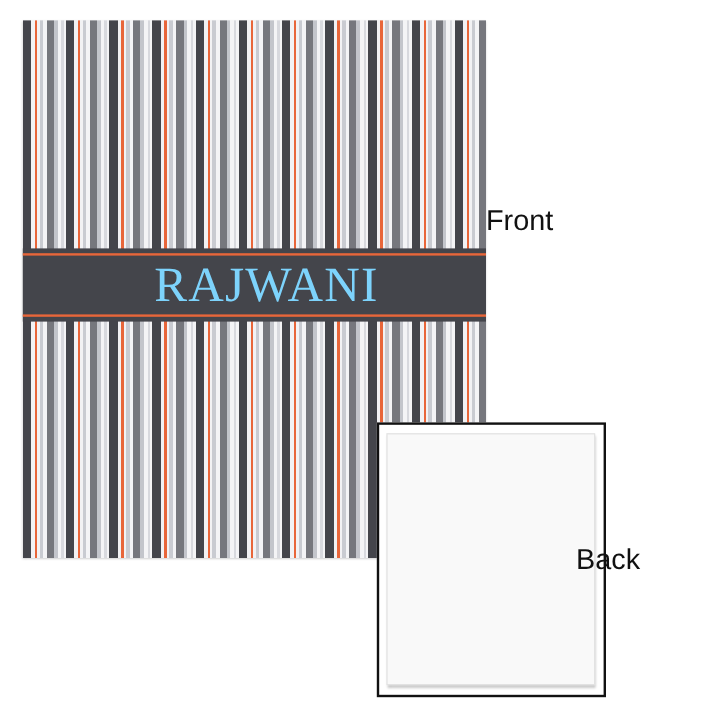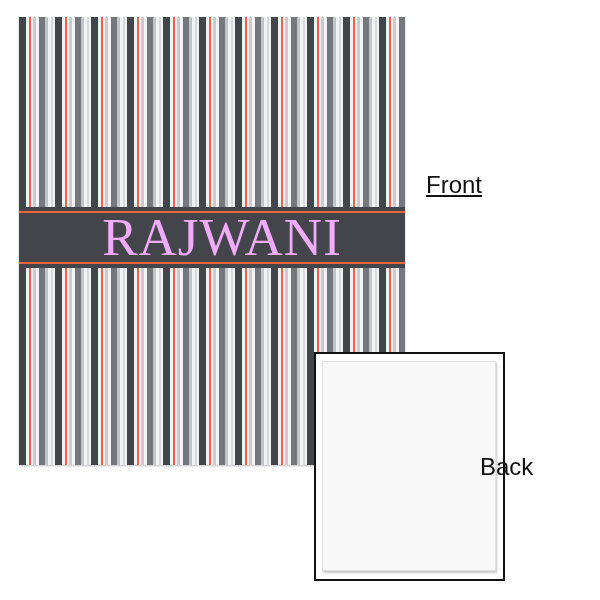--- a/index.html
+++ b/index.html
@@ -35,36 +35,36 @@
       position: absolute; left: 0; right: 0; height: 2px; background: #e8663a;
     }
     .band-line.top { top: 4px; }
     .band-line.bottom { top: 55px; }
 
     .name-text {
       position: absolute;
       left: 0; right: 0; top: 10px;
       text-align: center;
       font-family: "Liberation Serif", "DejaVu Serif", serif;
-      font-size: 53px;
+      font-size: 41px;
       letter-spacing: 1px;
-      color: #f0abfc;
+      color: #7dd3fc;
       line-height: 40px;
       padding-left: 20px;
       box-sizing: border-box;
     }
 
     .label {
       position: absolute;
       font-family: "Liberation Sans", sans-serif;
       font-size: 24px;
       color: #111111;
       line-height: 28px;
     }
-    .label-front { left: 426px; top: 171px; text-decoration: underline; }
+    .label-front { left: 405px; top: 171px; }
     .label-back { left: 480px; top: 453px; }
 
     .back-frame {
       position: absolute;
       left: 314px; top: 352px;
       width: 187px; height: 225px;
       border: 2px solid #111111;
       background: #ffffff;
     }
     .back-card {

